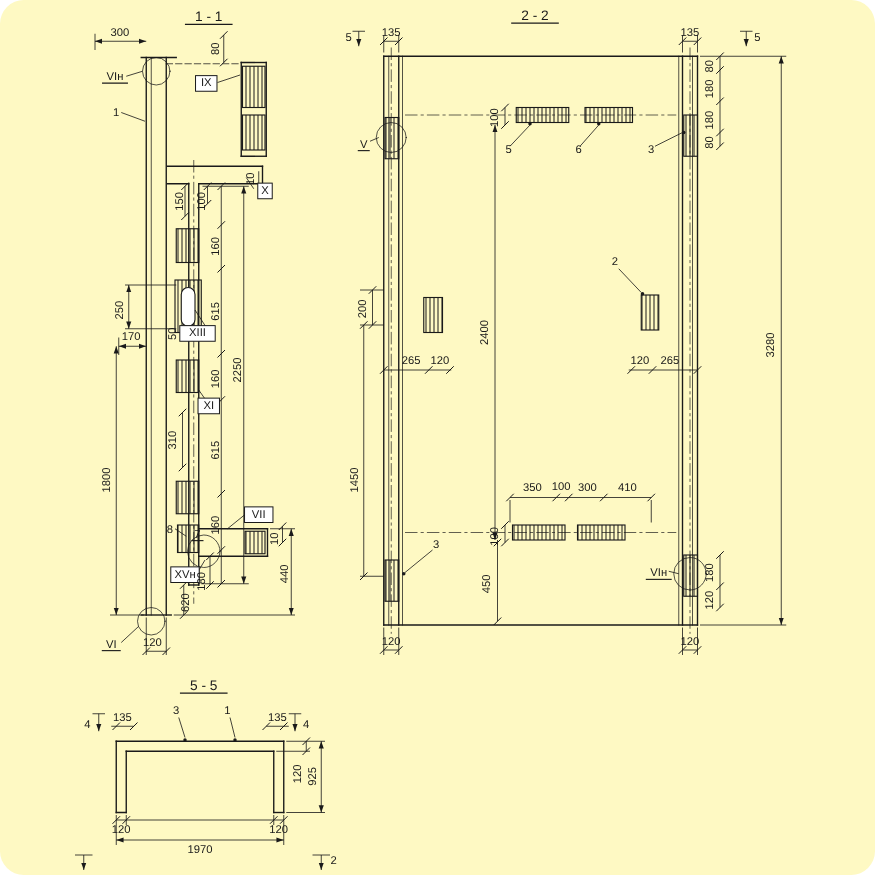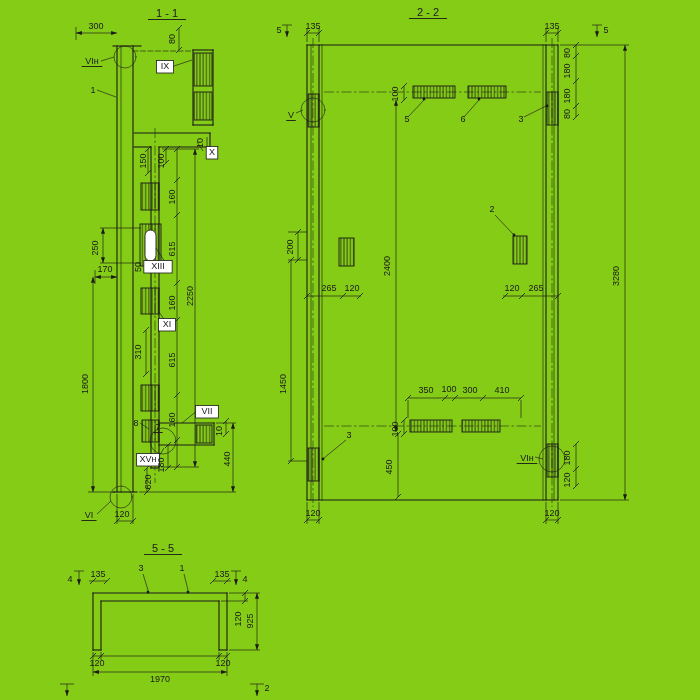--- a/index.html
+++ b/index.html
@@ -1,16 +1,16 @@
 <!DOCTYPE html>
 <html><head>
 <meta charset="utf-8">
 <style>
   html,body{margin:0;padding:0;background:#ffffff;}
-  .page{width:700px;height:700px;background:#84cc16;position:relative;overflow:hidden;}
+  .page{width:700px;height:700px;background:#fef9c3;position:relative;overflow:hidden;border-radius:19px;}
   svg{display:block;}
   svg text{font-family:"Liberation Sans","DejaVu Sans",sans-serif;fill:#1a1a1a;}
   .ol{stroke:#1a1a1a;stroke-width:1.1;fill:none;stroke-linecap:square;}
   .thin{stroke-width:0.6;}
   .dim{stroke:#1a1a1a;stroke-width:0.65;fill:none;}
   .dd{stroke:#1a1a1a;stroke-width:0.55;fill:none;stroke-dasharray:10 2.5 2.5 2.5;}
   .dash{stroke-dasharray:5 2.5;}
   .hatch{fill:url(#vh);stroke:#1a1a1a;stroke-width:0.9;}
   .tick{stroke:#1a1a1a;stroke-width:0.8;fill:none;}
   .dot{fill:#1a1a1a;stroke:none;}

